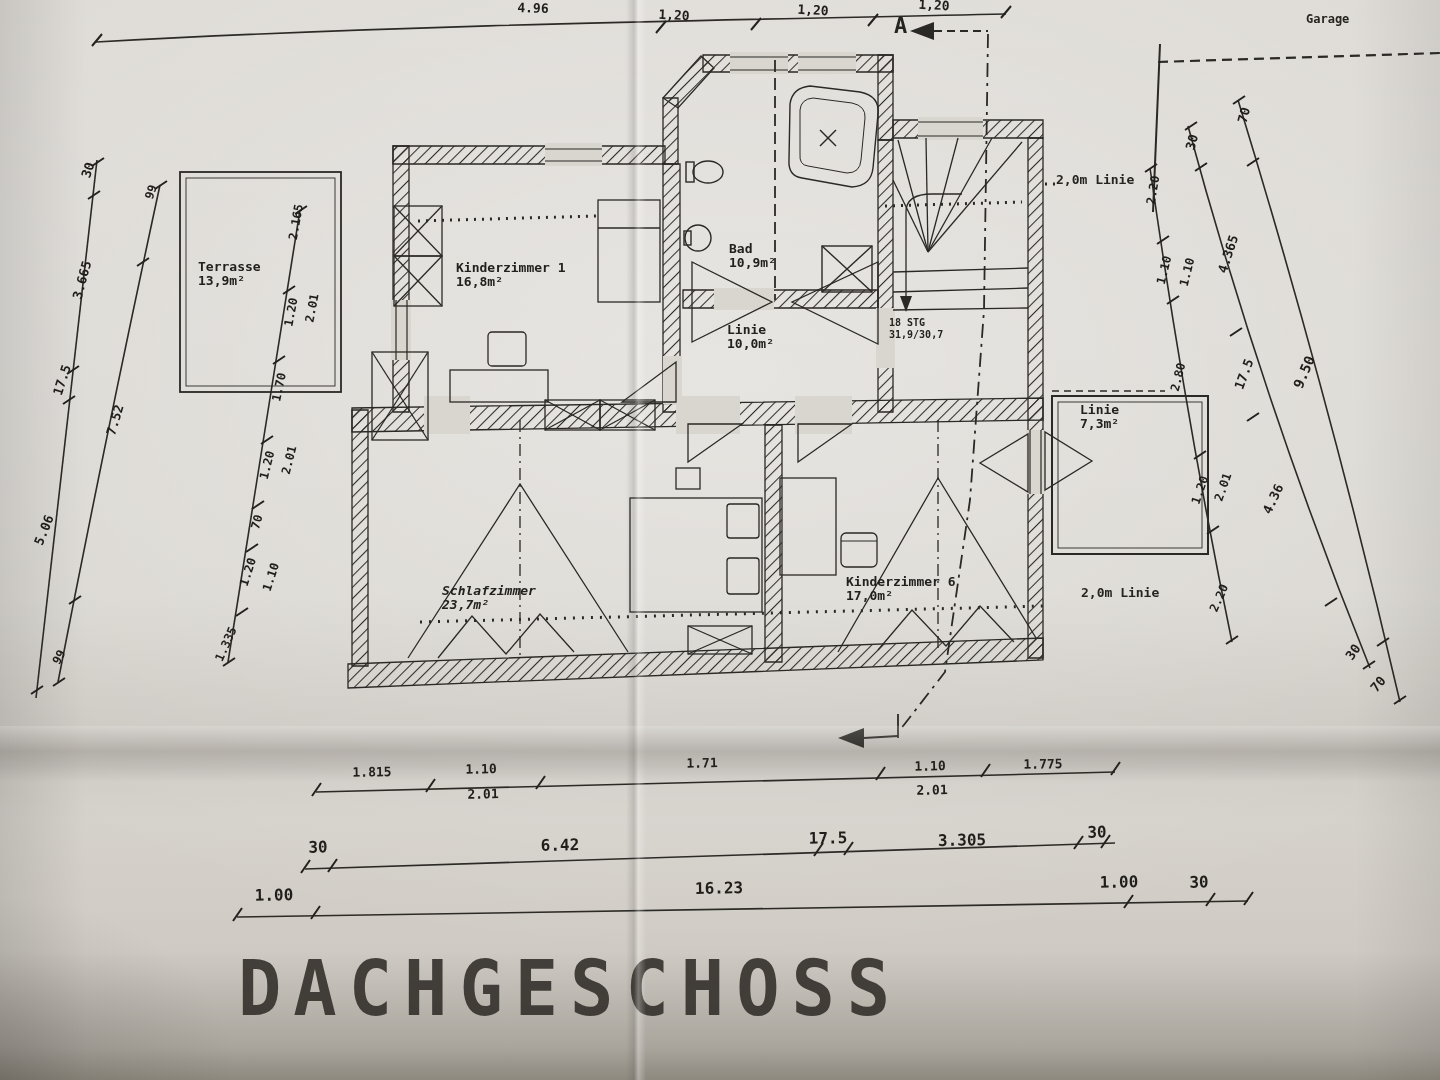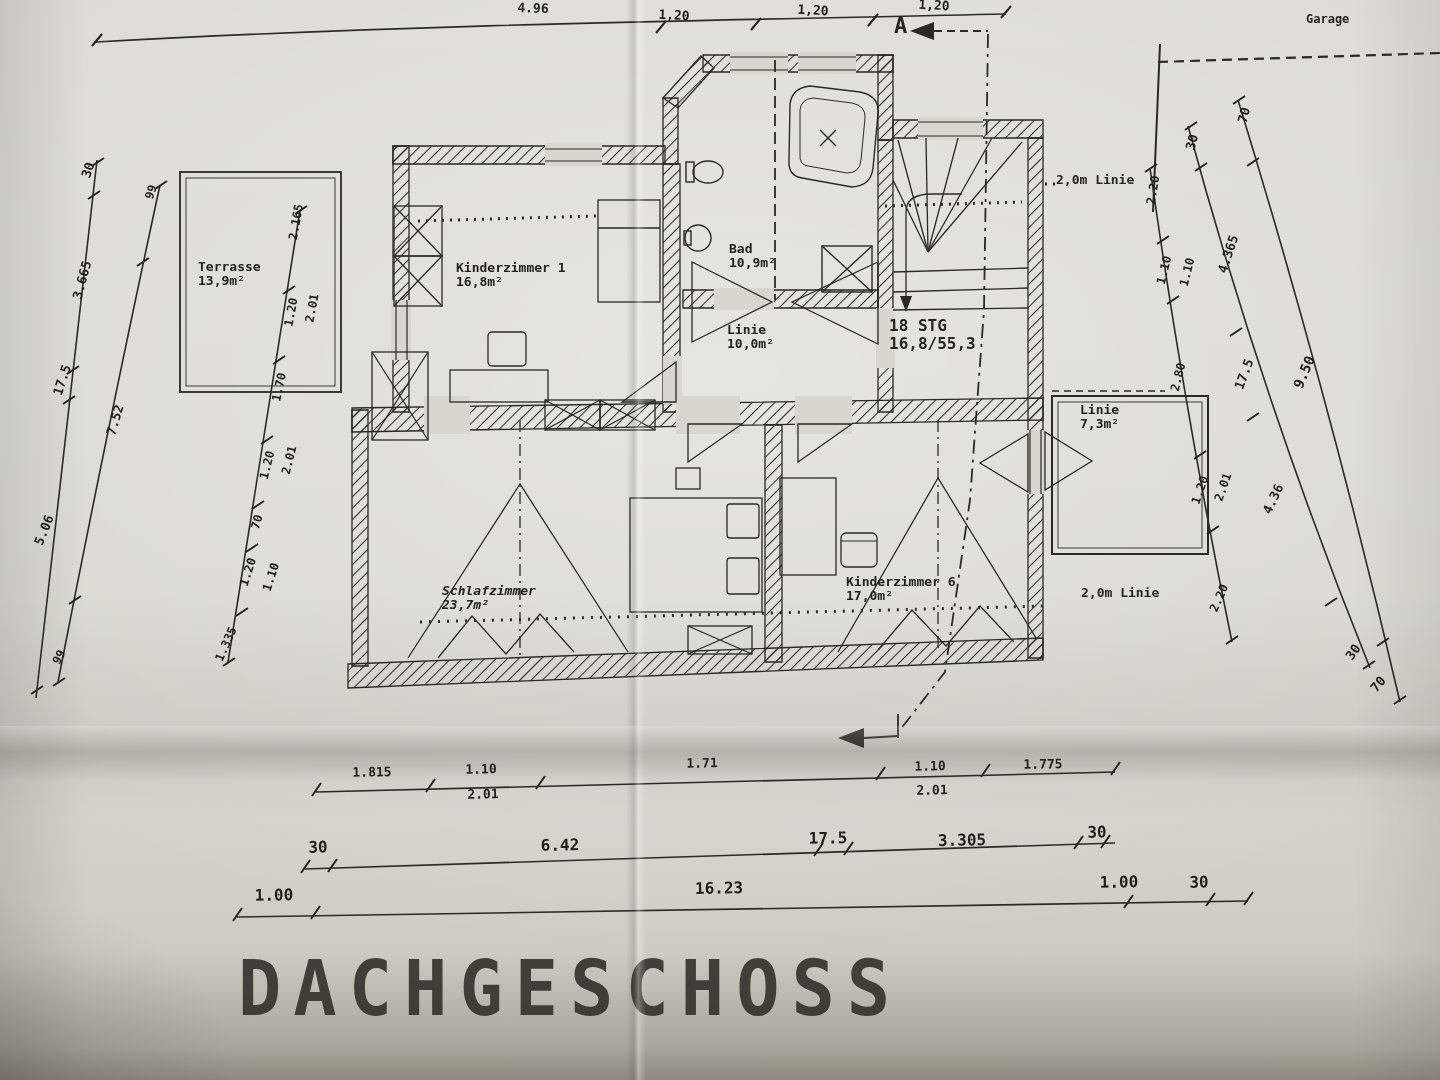--- a/index.html
+++ b/index.html
@@ -18,21 +18,21 @@
     background:radial-gradient(100% 100% at 0% 100%,rgba(50,47,42,.18),transparent 70%);}
   svg.plan{position:absolute;left:0;top:0;}
   .dim{position:absolute;font-weight:bold;font-size:12.5px;color:#201e1b;white-space:nowrap;
     transform-origin:center;letter-spacing:0;}
   .room{position:absolute;color:#23211d;font-weight:bold;font-size:13px;line-height:1.1;white-space:nowrap;}
   .room .area{display:block;}
   .note{position:absolute;color:#26241f;font-weight:bold;white-space:nowrap;}
   #garage-label{left:1306px;top:12px;font-size:12px;}
   #line2m-top{left:1056px;top:172px;font-size:13px;}
   #line2m-bottom{left:1081px;top:585px;font-size:13px;}
-  #stairs-note{left:889px;top:317px;font-size:16px;line-height:1.15;}
+  #stairs-note{left:889px;top:317px;font-size:10px;line-height:1.15;}
   #section-a{left:894px;top:13px;font-size:22px;font-weight:bold;}
   #drawing-title{position:absolute;left:238px;top:944px;font-size:72px;font-weight:bold;
     letter-spacing:12px;color:#34312c;opacity:.9;transform:scale(1,1.06);transform-origin:left top;}
 </style>
 </head>
 <body>
 
 <div id="stage">
 
   <svg class="plan" width="1440" height="1080" viewBox="0 0 1440 1080" aria-hidden="true">
@@ -283,20 +283,20 @@
       <div class="room" style="left: 442px; top: 584px; font-style: italic;"><span>Schlafzimmer</span><span class="area">23,7m²</span></div>
       <div class="room" style="left: 846px; top: 575px;"><span>Kinderzimmer 6</span><span class="area">17,0m²</span></div>
       <div class="room" style="left: 1080px; top: 403px;"><span>Linie</span><span class="area">7,3m²</span></div>
     </div>
 
   <span class="note" id="garage-label">Garage</span>
   <span class="note" id="line2m-top">2,0m Linie</span>
   <span class="note" id="line2m-bottom">2,0m Linie</span>
   <span class="note" id="section-a">A</span>
   <span class="note" id="stairs-note"><span>18 STG</span><br>
-    <span>16,8/55,3</span></span>
+    <span>31,9/30,7</span></span>
 
   <div id="drawing-title">DACHGESCHOSS</div>
 
   <div class="fold-v"></div>
   <div class="fold-h"></div>
   <div class="corner"></div>
 </div>
 
 </body></html>

